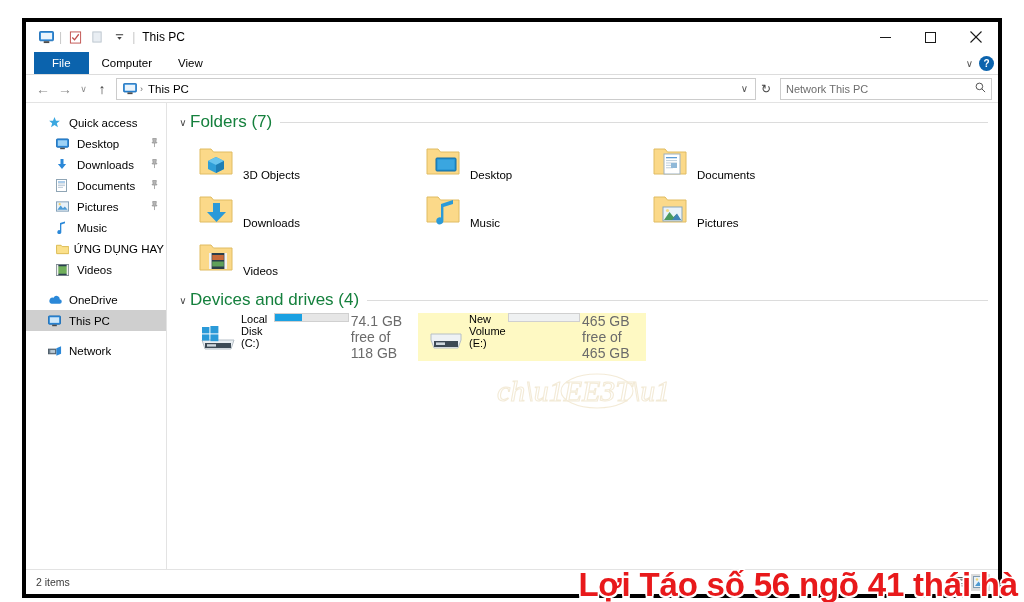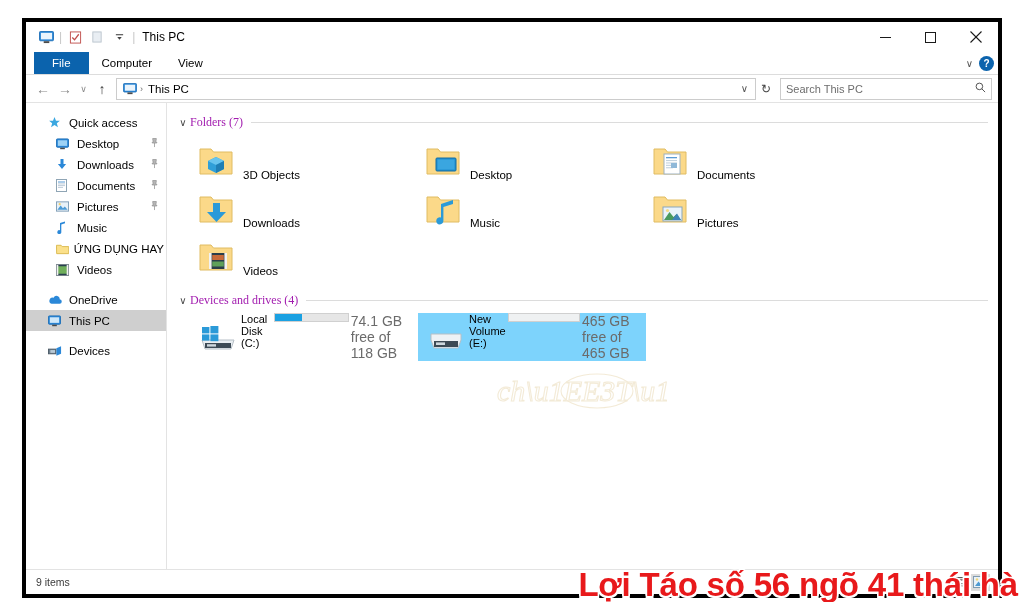--- a/index.html
+++ b/index.html
@@ -71,31 +71,31 @@
   .nav-item.sel{background:#cfcfcf;}
   .nav-ico{width:20px;display:flex;align-items:center;justify-content:flex-start;}
   .nav-label{margin-left:1px;overflow:hidden;}
   .pin{position:absolute;right:7px;color:#9a9a9a;font-size:9px;}
   .nav-gap{height:9px;}
 
   
   .content{flex:1;background:#fff;position:relative;overflow:hidden;padding-left:9px;}
   .group-head{display:flex;align-items:center;height:22px;margin-top:8px;}
   .grp-chev{font-size:10px;color:#4a4a4a;width:14px;text-align:center;}
-  .grp-title{font-size:12px;color:#a21caf;white-space:nowrap;font-family:Liberation Serif, serif;}
+  .grp-title{font-size:17px;color:#15803d;white-space:nowrap;}
   .grp-line{flex:1;height:1px;background:#dcdcdc;margin-left:8px;margin-right:10px;}
 
   .tiles{display:flex;flex-wrap:wrap;padding-left:15px;}
   .tile{width:223px;height:48px;display:flex;align-items:flex-end;padding-left:4px;}
   .tile-ico{width:42px;height:40px;flex:0 0 42px;display:flex;align-items:center;justify-content:center;}
   .tile-label{font-size:11.5px;color:#000;margin-left:6px;}
 
   .drives{display:flex;flex-wrap:wrap;padding-left:14px;margin-top:2px;}
   .drive{width:218px;height:44px;display:flex;align-items:center;padding:2px 5px;}
-  .drive.sel{background:#7dd3fc;}
+  .drive.sel{background:#fef9c3;}
   .drive-ico{width:46px;flex:0 0 46px;display:flex;align-items:center;justify-content:center;}
   .drive-info{flex:1;display:flex;justify-content:center;gap:2px;}
   .drive-name{font-size:11px;color:#000;}
   .bar-outer{height:9px;background:#e6e6e6;border:1px solid #d0d0d0;box-sizing:border-box;width:100%;}
   .bar-fill{height:100%;background:#1ba1e2;}
   .drive-free{font-size:14px;color:#6b6b6b;}
 
   
   .watermark{position:absolute;left:330px;top:268px;width:170px;height:42px;
              opacity:.22;pointer-events:none;}
@@ -202,21 +202,21 @@
           </span>
           <span class="crumb-arrow">›</span>
           <span class="crumb-txt">This PC</span>
           <span class="addr-right">
             <span>∨</span>
           </span>
         </div>
         <span class="navbtn small" style="color:#444;font-size:12px;width:20px;">↻</span>
 
         <div class="searchbox">
-          <span class="ph">Search This PC</span>
+          <span class="ph">Network This PC</span>
           <span class="mag">
             <svg width="11" height="11" viewBox="0 0 12 12">
                 <circle cx="4.8" cy="4.8" r="3.6" fill="none" stroke="#444" stroke-width="1"></circle>
                 <line x1="7.4" y1="7.4" x2="11" y2="11" stroke="#444" stroke-width="1"></line>
               </svg>
           </span>
         </div>
       </div>
 
       <div class="body">
@@ -351,21 +351,21 @@
           <div class="nav-gap"></div>
 
           <div class="nav-item">
             <span class="nav-ico">
               <svg width="14" height="12" viewBox="0 0 15 12">
                   <rect x="0.5" y="4" width="8" height="5" fill="#6d7d8c" stroke="#4b5a66"></rect>
                   <rect x="2.5" y="5" width="5" height="3" fill="#b9cad6"></rect>
                   <path d="M9 3 l5 -2 v8 l-5 2 Z" fill="#2b88d8"></path>
                 </svg>
             </span>
-            <span class="nav-label">Devices</span>
+            <span class="nav-label">Network</span>
           </div>
         </div>
 
         <div class="content">
 
           <div class="watermark">
             <svg width="170" height="42" viewBox="0 0 170 42">
               <text x="0" y="30" font-family="Liberation Serif, serif" font-size="30" font-style="italic" fill="none" stroke="#c9a24a" stroke-width="1.1">ch\u1EE3T\u1ED0T</text>
               <ellipse cx="100" cy="20" rx="36" ry="17" fill="none" stroke="#c9a24a" stroke-width="1.1"></ellipse>
             </svg>
@@ -510,21 +510,21 @@
                   <span class="bar-fill" style="display:block;width:0%;"></span>
                 </span>
                 <span class="drive-free">465 GB free of 465 GB</span>
               </span>
             </div>
           </div>
         </div>
       </div>
 
       <div class="statusbar">
-        <span class="status-txt">9 items</span>
+        <span class="status-txt">2 items</span>
         <span class="viewbtns">
           <span class="viewbtn">
             <svg width="14" height="12" viewBox="0 0 14 12">
                 <rect x="0.5" y="0.5" width="4" height="4" fill="#3b9ad8"></rect>
                 <rect x="0.5" y="6.5" width="4" height="4" fill="#3b9ad8"></rect>
                 <rect x="6" y="1" width="7.5" height="1.2" fill="#555"></rect>
                 <rect x="6" y="3.3" width="7.5" height="1.2" fill="#555"></rect>
                 <rect x="6" y="7" width="7.5" height="1.2" fill="#555"></rect>
                 <rect x="6" y="9.3" width="7.5" height="1.2" fill="#555"></rect>
               </svg>

